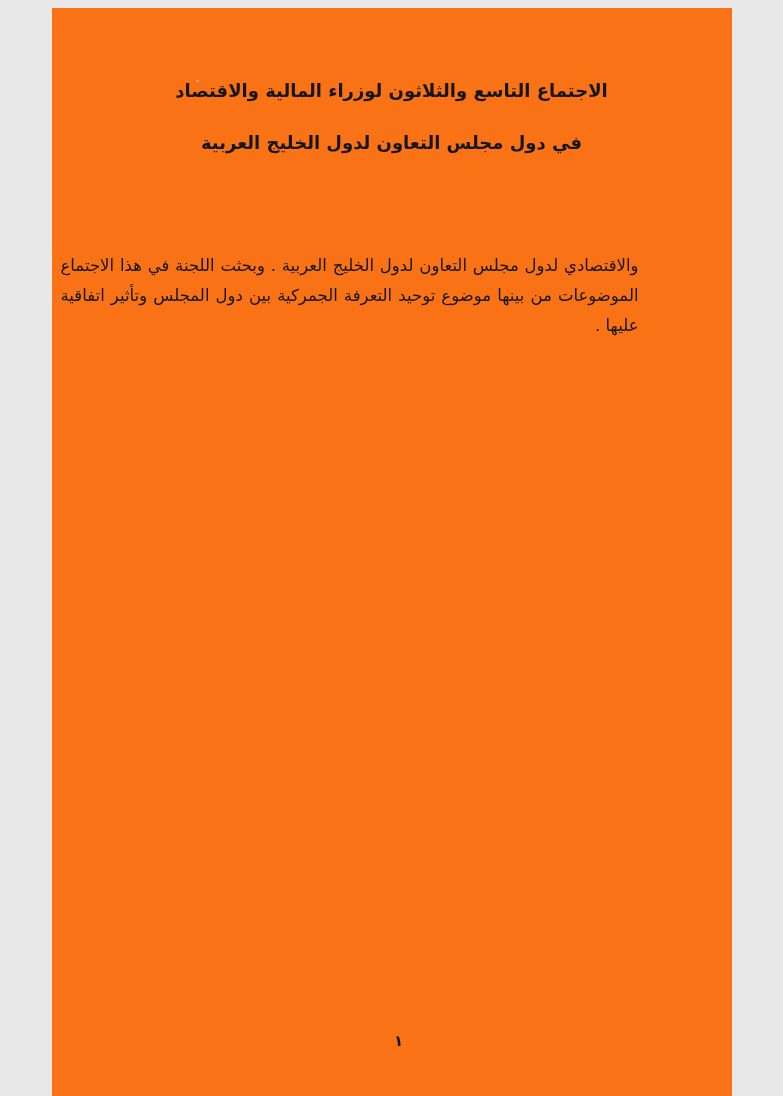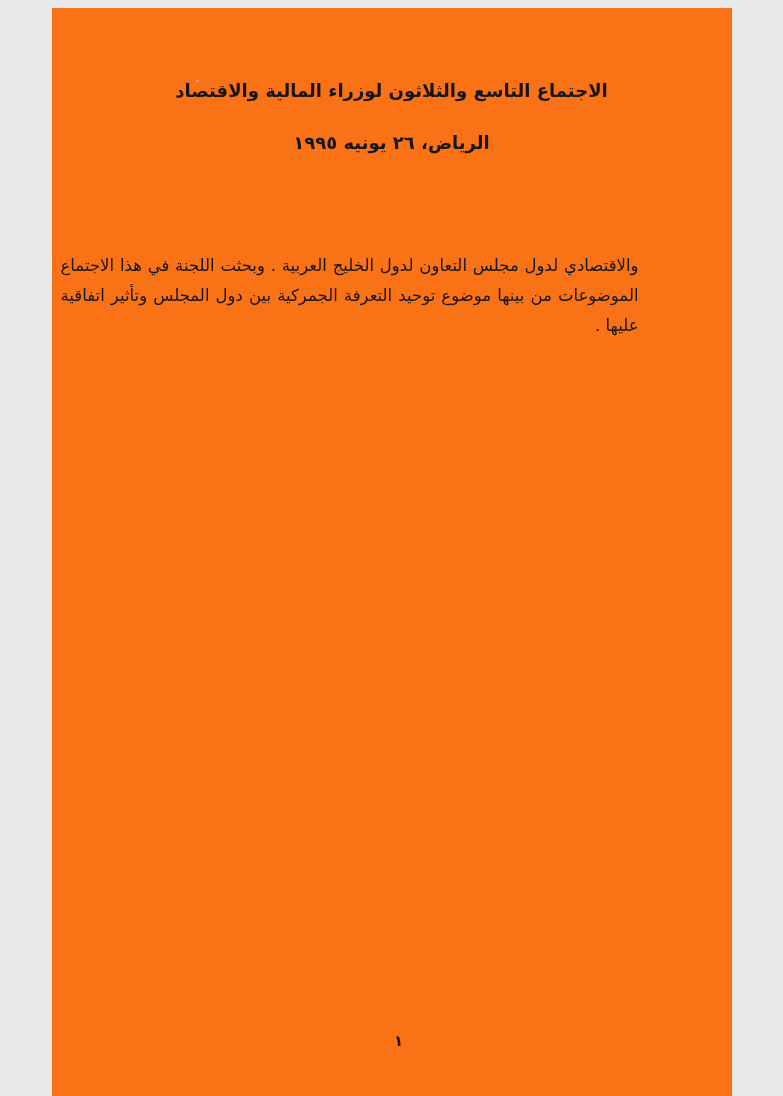--- a/index.html
+++ b/index.html
@@ -77,21 +77,21 @@
 </style>
 </head>
 <body>
 
 <div class="page">
 
   <div class="speck"></div>
 
   <div class="title-block">
     <div class="title-line">الاجتماع التاسع والثلاثون لوزراء المالية والاقتصاد</div>
-    <div class="title-line">الرياض، ٢٦ يونيه ١٩٩٥</div>
+    <div class="title-line">في دول مجلس التعاون لدول الخليج العربية</div>
   </div>
 
   <div class="body-block">
     <div class="para-line">والاقتصادي لدول مجلس التعاون لدول الخليج العربية . وبحثت اللجنة في هذا الاجتماع عدداً من</div>
     <div class="para-line">الموضوعات من بينها موضوع توحيد التعرفة الجمركية بين دول المجلس وتأثير اتفاقية الجات</div>
     <div class="para-line last">عليها .</div>
   </div>
 
   <div class="page-number">١</div>
 

